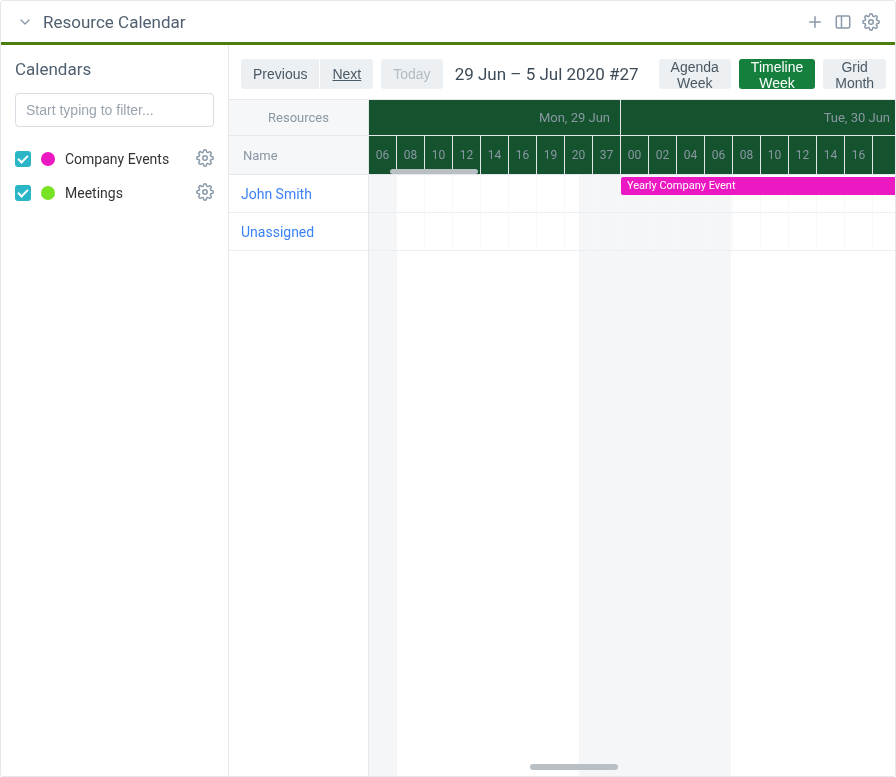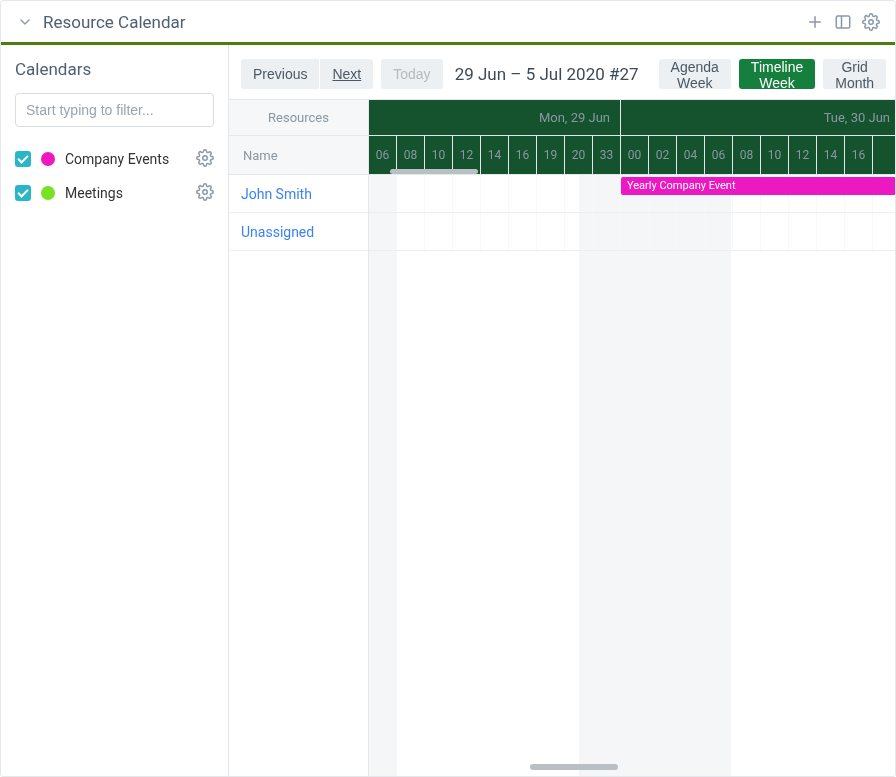--- a/index.html
+++ b/index.html
@@ -377,21 +377,21 @@
               </div>
             <div class="hour-row" id="hour-row">
                 <div class="hour-cell">06</div>
                 <div class="hour-cell">08</div>
                 <div class="hour-cell">10</div>
                 <div class="hour-cell">12</div>
                 <div class="hour-cell">14</div>
                 <div class="hour-cell">16</div>
                 <div class="hour-cell">19</div>
                 <div class="hour-cell">20</div>
-                <div class="hour-cell">33</div>
+                <div class="hour-cell">37</div>
                 <div class="hour-cell">00</div>
                 <div class="hour-cell">02</div>
                 <div class="hour-cell">04</div>
                 <div class="hour-cell">06</div>
                 <div class="hour-cell">08</div>
                 <div class="hour-cell">10</div>
                 <div class="hour-cell">12</div>
                 <div class="hour-cell">14</div>
                 <div class="hour-cell">16</div>
               </div>

